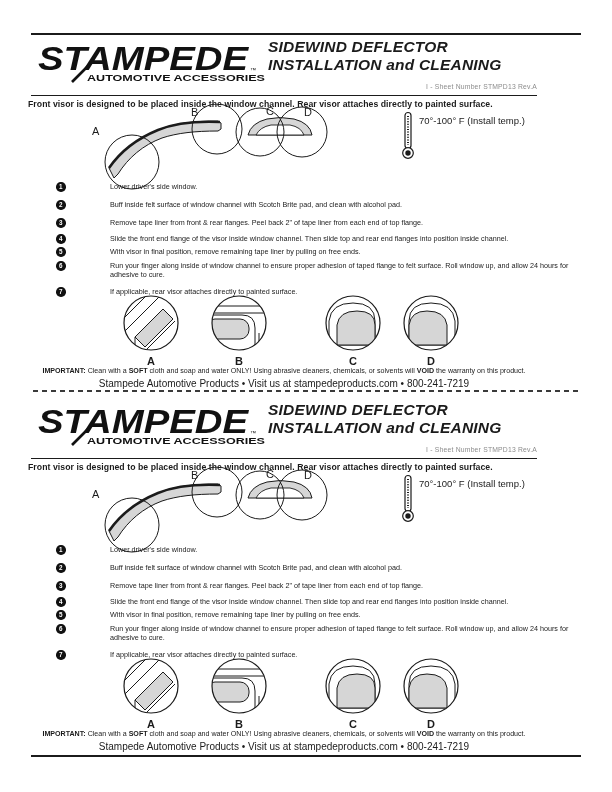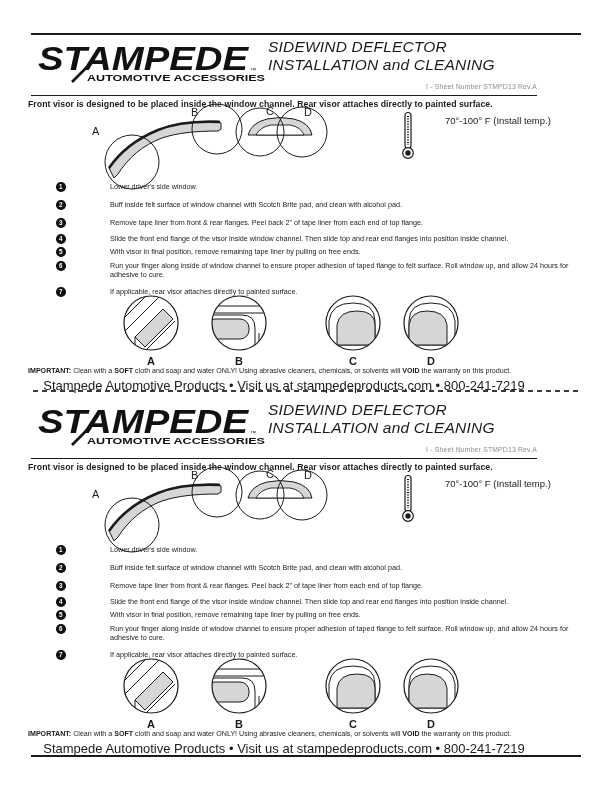--- a/index.html
+++ b/index.html
@@ -7,38 +7,38 @@
         font-family:"Liberation Sans",sans-serif;color:#1b1b1b;}
   .rule{position:absolute;left:31px;right:31px;height:0;border-top:2px solid #1b1b1b;}
   .top-rule{top:33px;}
   .bottom-rule{top:755px;}
   .tear{position:absolute;left:33px;right:33px;top:390px;height:2px;
         background:repeating-linear-gradient(90deg,#3a3a3a 0 5px,transparent 5px 9px);}
   .half{position:absolute;left:0;width:568px;height:358px;}
   #half-1{top:34px;} #half-2{top:397px;}
 
   .logo{position:absolute;left:38px;top:5px;width:230px;height:45px;}
-  .title{position:absolute;left:268px;top:4px;font-style:italic;font-weight:normal;
+  .title{position:absolute;left:268px;top:4px;font-style:italic;font-weight:bold;
          font-size:15.5px;line-height:18px;letter-spacing:.2px;}
   .sheetnum{position:absolute;right:31px;top:49px;font-size:6.8px;color:#8c8c8c;letter-spacing:.2px;}
   .hrule{position:absolute;left:31px;right:31px;top:61px;border-top:1.6px solid #1b1b1b;}
   .headline{position:absolute;left:28px;right:28px;top:64.5px;text-align:left;
             font-weight:bold;font-size:8.7px;letter-spacing:.05px;}
   .visor-svg{position:absolute;left:70px;top:70px;}
   .thermo{position:absolute;left:401px;top:77px;}
-  .temp-text{position:absolute;left:445px;top:81px;font-size:9.5px;text-align:right;}
+  .temp-text{position:absolute;left:419px;top:81px;font-size:9.5px;text-align:right;}
 
   .step{position:absolute;left:56px;width:502px;font-size:7.2px;line-height:8.8px;}
   .badge{position:absolute;left:0;top:-1px;width:9.5px;height:9.5px;background:#111;color:#fff;
          border-radius:50%;font-size:6.3px;font-weight:bold;text-align:center;line-height:9.8px;}
   .step-text{display:block;margin-left:15px;padding-left:39px;}
 
   .details-svg{position:absolute;left:118px;top:259px;}
-  .important{position:absolute;left:28px;right:28px;top:333px;text-align:left;font-size:7.1px;}
-  .contact{position:absolute;left:28px;right:28px;top:343.5px;text-align:center;font-size:13px;}
+  .important{position:absolute;left:28px;right:28px;top:333px;text-align:center;font-size:7.1px;}
+  .contact{position:absolute;left:28px;right:28px;top:343.5px;text-align:center;font-size:10px;}
   svg text{font-family:"Liberation Sans",sans-serif;}
 </style>
 </head>
 <body>
 
 <div class="page">
   <div class="rule top-rule"></div>
   <div class="half" id="half-1">
   <div class="logo">
     <svg viewBox="0 0 230 45" width="230" height="45">

